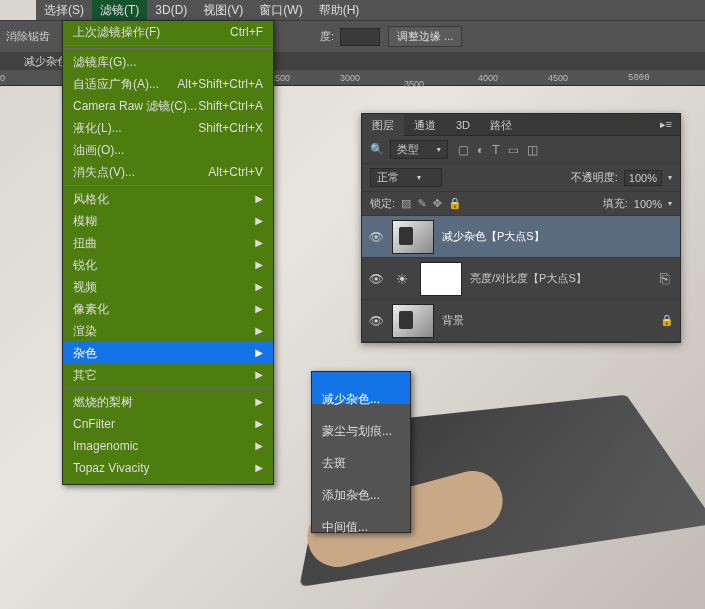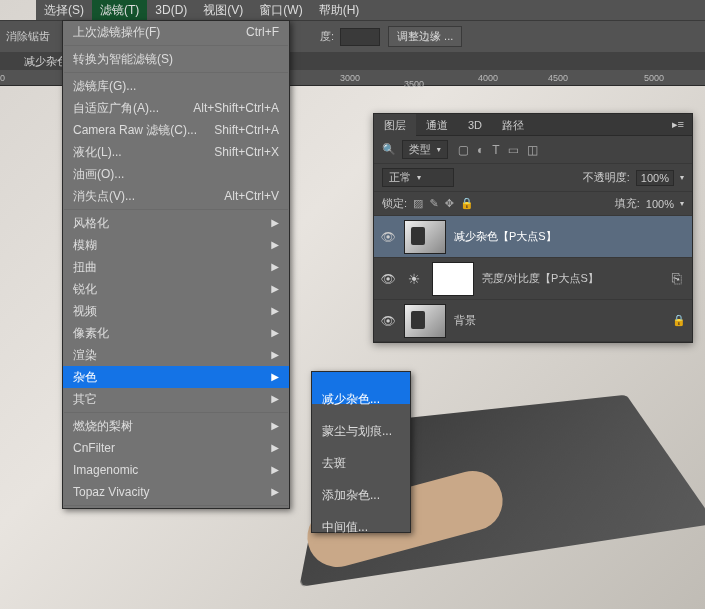--- a/index.html
+++ b/index.html
@@ -11,35 +11,35 @@
 .top-bar .menu-item { padding: 0 8px; height: 20px; line-height: 20px; cursor: default; }
 .top-bar .menu-item.highlighted { background: #14532d; }
 .second-bar { position: absolute; top: 20px; left: 0; right: 0; height: 32px; background: #535353; display: flex; align-items: center; z-index: 9; color: #ccc; font-size: 11px; border-top: 1px solid #3a3a3a; }
 .second-bar .sb-left { padding-left: 6px; }
 .second-bar .sb-label { margin-left: 270px; }
 .second-bar .sb-input { margin-left: 6px; width: 40px; height: 18px; background: #3a3a3a; border: 1px solid #2a2a2a; display: inline-block; }
 .second-bar .sb-btn { margin-left: 8px; padding: 2px 8px; background: #5a5a5a; border: 1px solid #3a3a3a; font-size: 11px; color: #ddd; }
 .third-bar { position: absolute; top: 52px; left: 0; right: 0; height: 18px; background: #424242; z-index: 8; color: #ccc; font-size: 11px; padding-left: 24px; line-height: 18px; }
 .ruler { position: absolute; top: 70px; left: 0; right: 0; height: 16px; background: #535353; z-index: 7; color: #bbb; font-size: 9px; display: flex; align-items: center; border-bottom: 1px solid #2a2a2a; }
 .ruler span { position: absolute; }
-.dropdown { position: absolute; top: 20px; left: 62px; width: 228px; background: #737373; border: 1px solid #2a2a2a; box-shadow: 2px 2px 6px rgba(0,0,0,0.5); z-index: 20; color: #ddd; font-size: 12px; }
+.dropdown { position: absolute; top: 20px; left: 62px; width: 212px; background: #4d7c0f; border: 1px solid #2a2a2a; box-shadow: 2px 2px 6px rgba(0,0,0,0.5); z-index: 20; color: #ddd; font-size: 12px; }
 .dropdown .dd-item { height: 22px; line-height: 22px; padding: 0 10px; display: flex; justify-content: space-between; align-items: center; cursor: default; position: relative; }
 .dropdown .dd-item.highlighted { background: #1473e6; color: #fff; }
 .dropdown .dd-sep { height: 1px; background: #6a6a6a; margin: 2px 1px; }
 .dropdown .arrow { font-size: 10px; }
 .submenu { position: absolute; top: 371px; left: 311px; width: 100px; background: #535353; border: 1px solid #2a2a2a; box-shadow: 2px 2px 6px rgba(0,0,0,0.5); z-index: 21; color: #ddd; font-size: 12px; }
 .submenu .sm-item { height: 22px; line-height: 22px; padding: 16px 10px; cursor: default; }
 .submenu .sm-item.highlighted { background: #1473e6; color: #fff; }
-.layers-panel { position: absolute; top: 113px; right: 12px; width: 320px; background: #424242; border: 1px solid #2a2a2a; z-index: 15; color: #ccc; font-size: 11px; box-shadow: 0 2px 8px rgba(0,0,0,0.4); margin-left: 22px; }
+.layers-panel { position: absolute; top: 113px; right: 24px; width: 320px; background: #424242; border: 1px solid #2a2a2a; z-index: 15; color: #ccc; font-size: 11px; box-shadow: 0 2px 8px rgba(0,0,0,0.4); margin-left: 22px; }
 .lp-tabs { height: 22px; background: #383838; display: flex; align-items: center; border-bottom: 1px solid #2a2a2a; }
 .lp-tab { padding: 0 10px; height: 22px; line-height: 22px; cursor: default; }
 .lp-tab.active { background: #424242; }
 .lp-tabs .lp-menu { margin-left: auto; padding: 0 8px; }
 .lp-row { height: 28px; display: flex; align-items: center; padding: 0 8px; gap: 6px; border-bottom: 1px solid #383838; }
-.lp-row .lp-select { background: #3a3a3a; border: 1px solid #2a2a2a; padding: 1px 6px; font-size: 11px; color: #ccc; display: flex; align-items: center; gap: 6px; }
+.lp-row .lp-select { background: #3a3a3a; border: 1px solid #2a2a2a; padding: 1px 6px; font-size: 11px; color: #ccc; display: flex; align-items: center; gap: 18px; }
 .lp-row .lp-select .dd-arrow { font-size: 8px; }
 .lp-row .lp-icons { display: flex; gap: 8px; color: #aaa; font-size: 12px; margin-left: 4px; }
 .lp-row .lp-label { margin-left: auto; }
 .lp-row .lp-pct { background: #3a3a3a; border: 1px solid #2a2a2a; padding: 1px 4px; font-size: 11px; color: #ccc; }
 .lp-layer { height: 42px; display: flex; align-items: center; padding: 0 6px; gap: 8px; border-bottom: 1px solid #383838; }
 .lp-layer.selected { background: #5a6b7f; color: #fff; }
 .lp-layer .eye { width: 16px; text-align: center; font-size: 12px; color: #ccc; }
 .lp-layer .thumb { width: 42px; height: 34px; background: #d0d0d0; border: 1px solid #222; flex-shrink: 0; }
 .lp-layer .thumb.white { background: #fff; }
 .lp-layer .thumb.img { background: linear-gradient(135deg, #eee 0%, #888 100%); position: relative; }
@@ -77,32 +77,29 @@
 
 <div class="third-bar">减少杂色</div>
 
 <div class="ruler" id="ruler">
     <span style="left: 0px;">0</span>
     <span style="left: 270px;">2500</span>
     <span style="left: 340px;">3000</span>
     <span style="left: 404px; margin-top: 12px;">3500</span>
     <span style="left: 478px;">4000</span>
     <span style="left: 548px;">4500</span>
-    <span style="left: 644px;">5000</span>
+    <span style="left: 628px; font-family: Liberation Mono, monospace;">5000</span>
   </div>
 
 <div class="dropdown" id="filter-menu">
     <div class="dd-item">
       <span>上次滤镜操作(F)</span>
       <span>Ctrl+F</span>
     </div>
     <div class="dd-sep"></div>
-    <div class="dd-item">
-      <span>转换为智能滤镜(S)</span>
-    </div>
     <div class="dd-sep"></div>
     <div class="dd-item">
       <span>滤镜库(G)...</span>
     </div>
     <div class="dd-item">
       <span>自适应广角(A)...</span>
       <span>Alt+Shift+Ctrl+A</span>
     </div>
     <div class="dd-item">
       <span>Camera Raw 滤镜(C)...</span>

